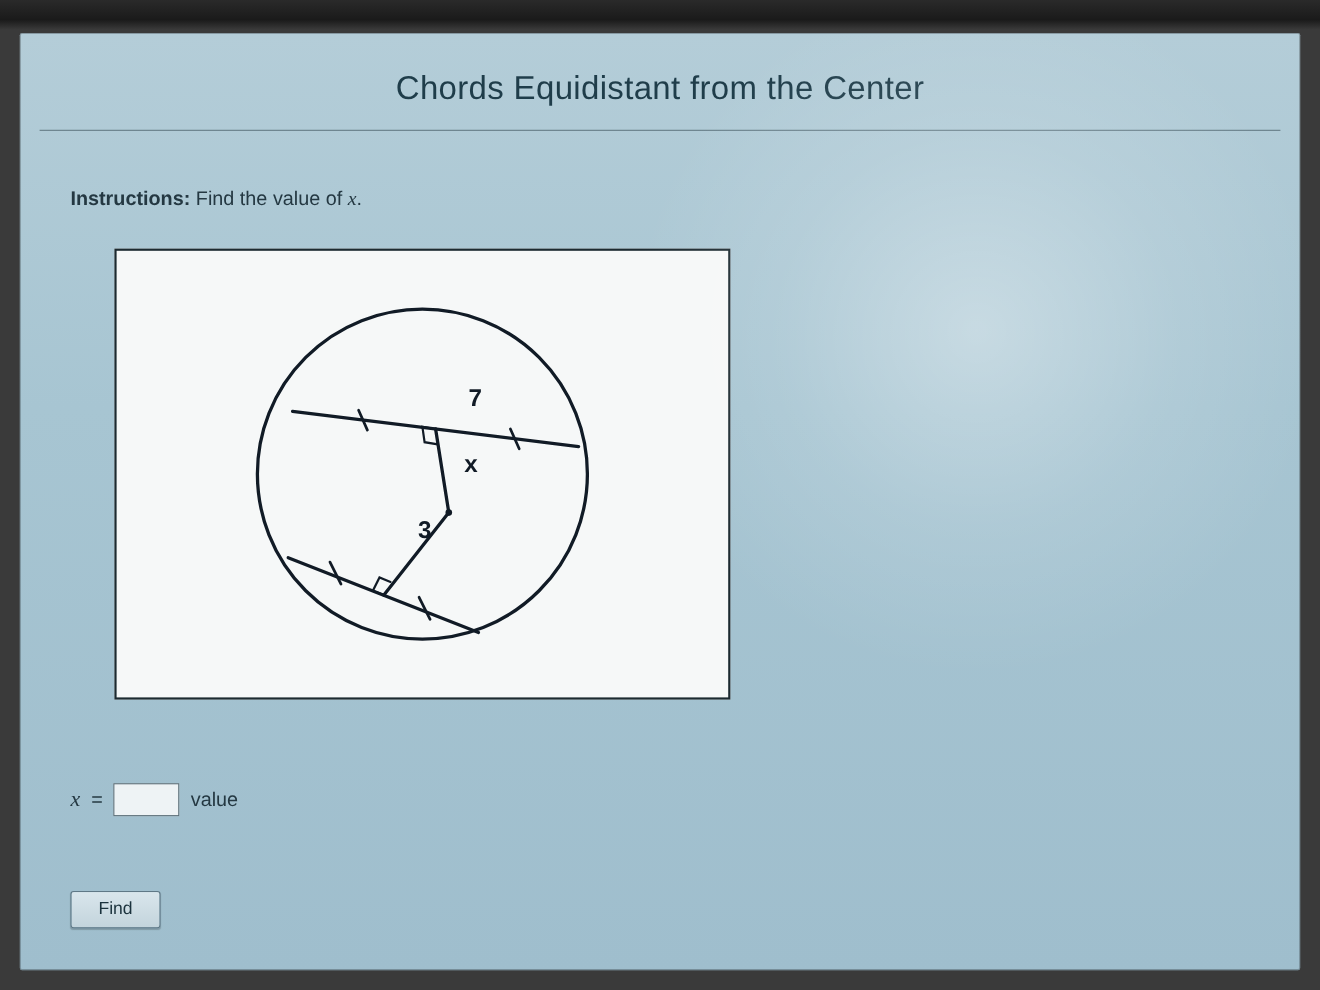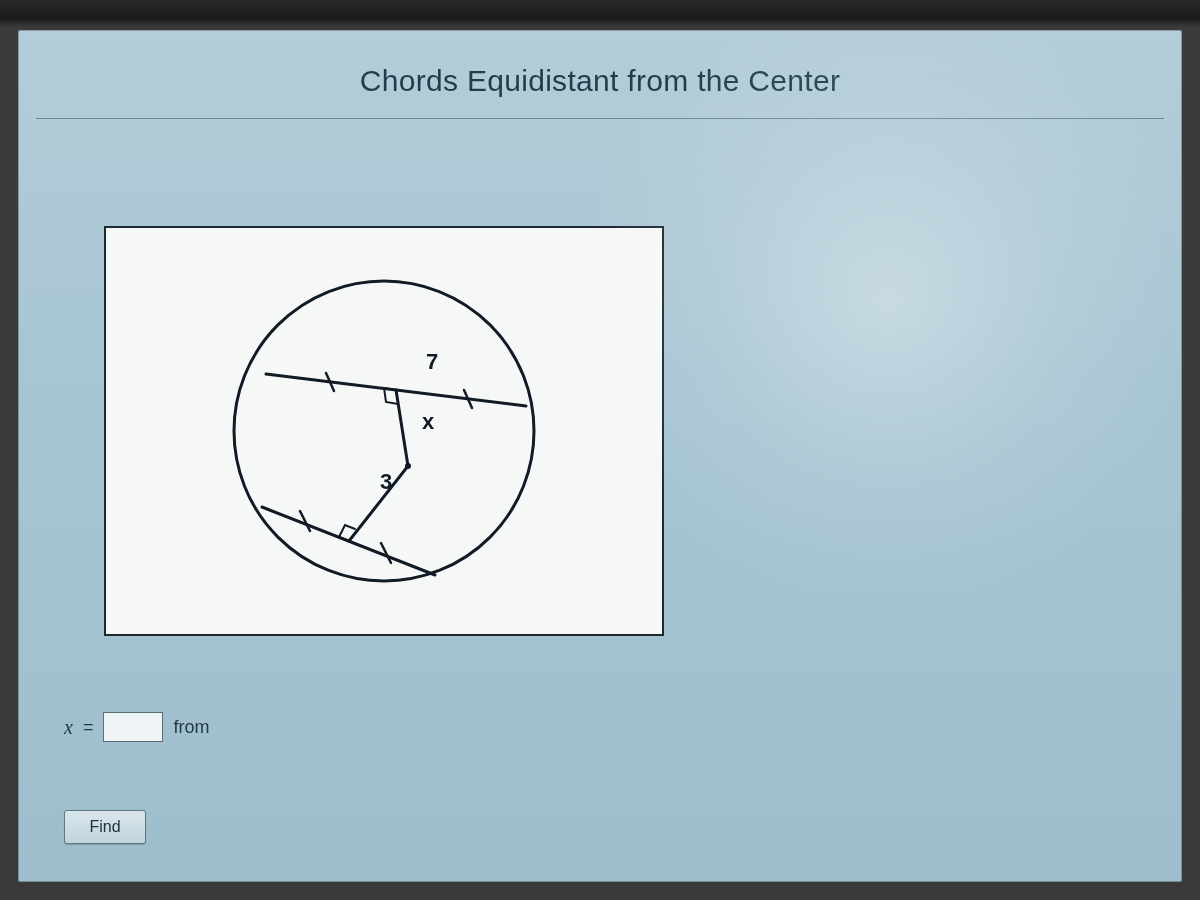--- a/index.html
+++ b/index.html
@@ -117,20 +117,25 @@
   }
 </style>
 </head>
 <body>
 
 <div class="screen-frame">
   <div class="window">
     <div class="page-title">Chords Equidistant from the Center</div>
     <div class="title-rule"></div>
 
+    <div class="instructions">
+      <b>Instructions:</b>
+      <span>Find the value of</span>
+      <i class="var">x</i><span>.</span>
+    </div>
 
     <div class="figure-frame">
       <svg width="420" height="360" viewBox="0 0 420 360">
 
         <g stroke="#111b26" stroke-width="3" fill="none" stroke-linecap="round">
 
           <circle cx="210" cy="180" r="150"></circle>
 
           <line x1="92" y1="123" x2="352" y2="155"></line>
 
@@ -158,20 +163,20 @@
           <text x="248" y="178">x</text>
           <text x="206" y="238">3</text>
         </g>
       </svg>
     </div>
 
     <div class="answer-row">
       <span class="var">x</span>
       <span>=</span>
       <input class="answer-input" type="text" value="" style="">
-      <span>from</span>
+      <span>value</span>
     </div>
 
     <button class="check-btn">Find</button>
 
     <div class="glare"></div>
   </div>
 </div>
 
 </body></html>

